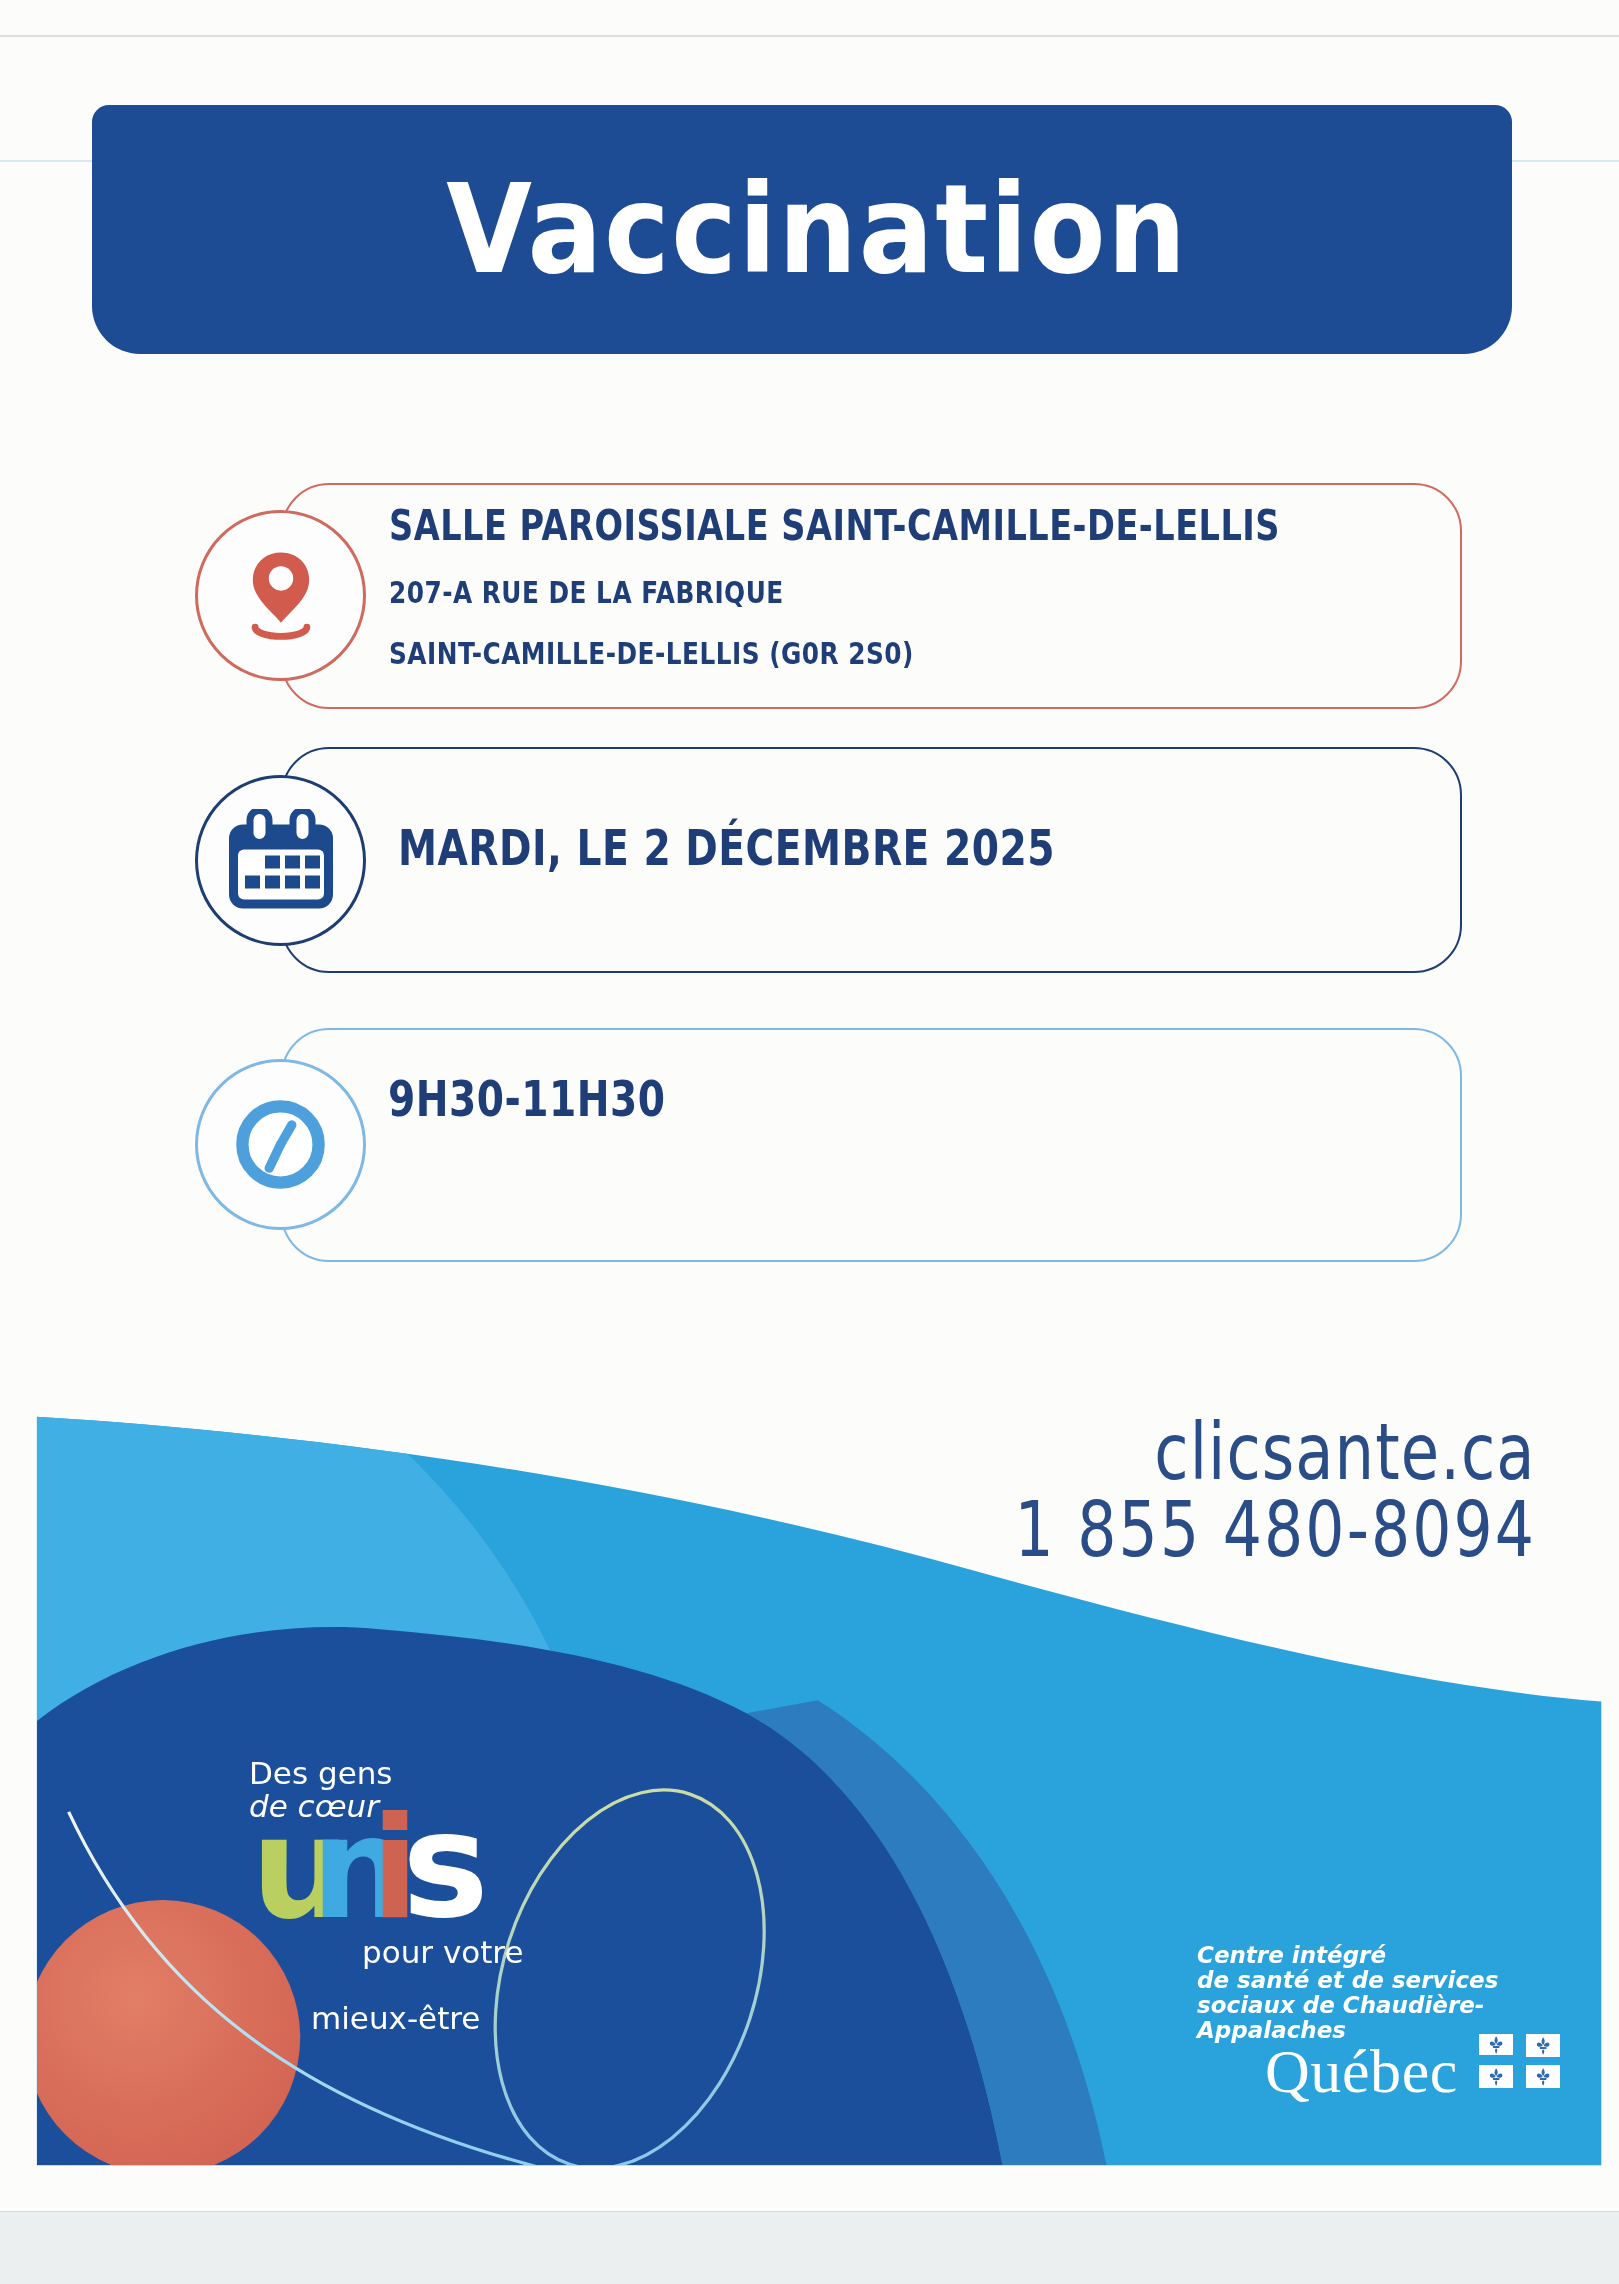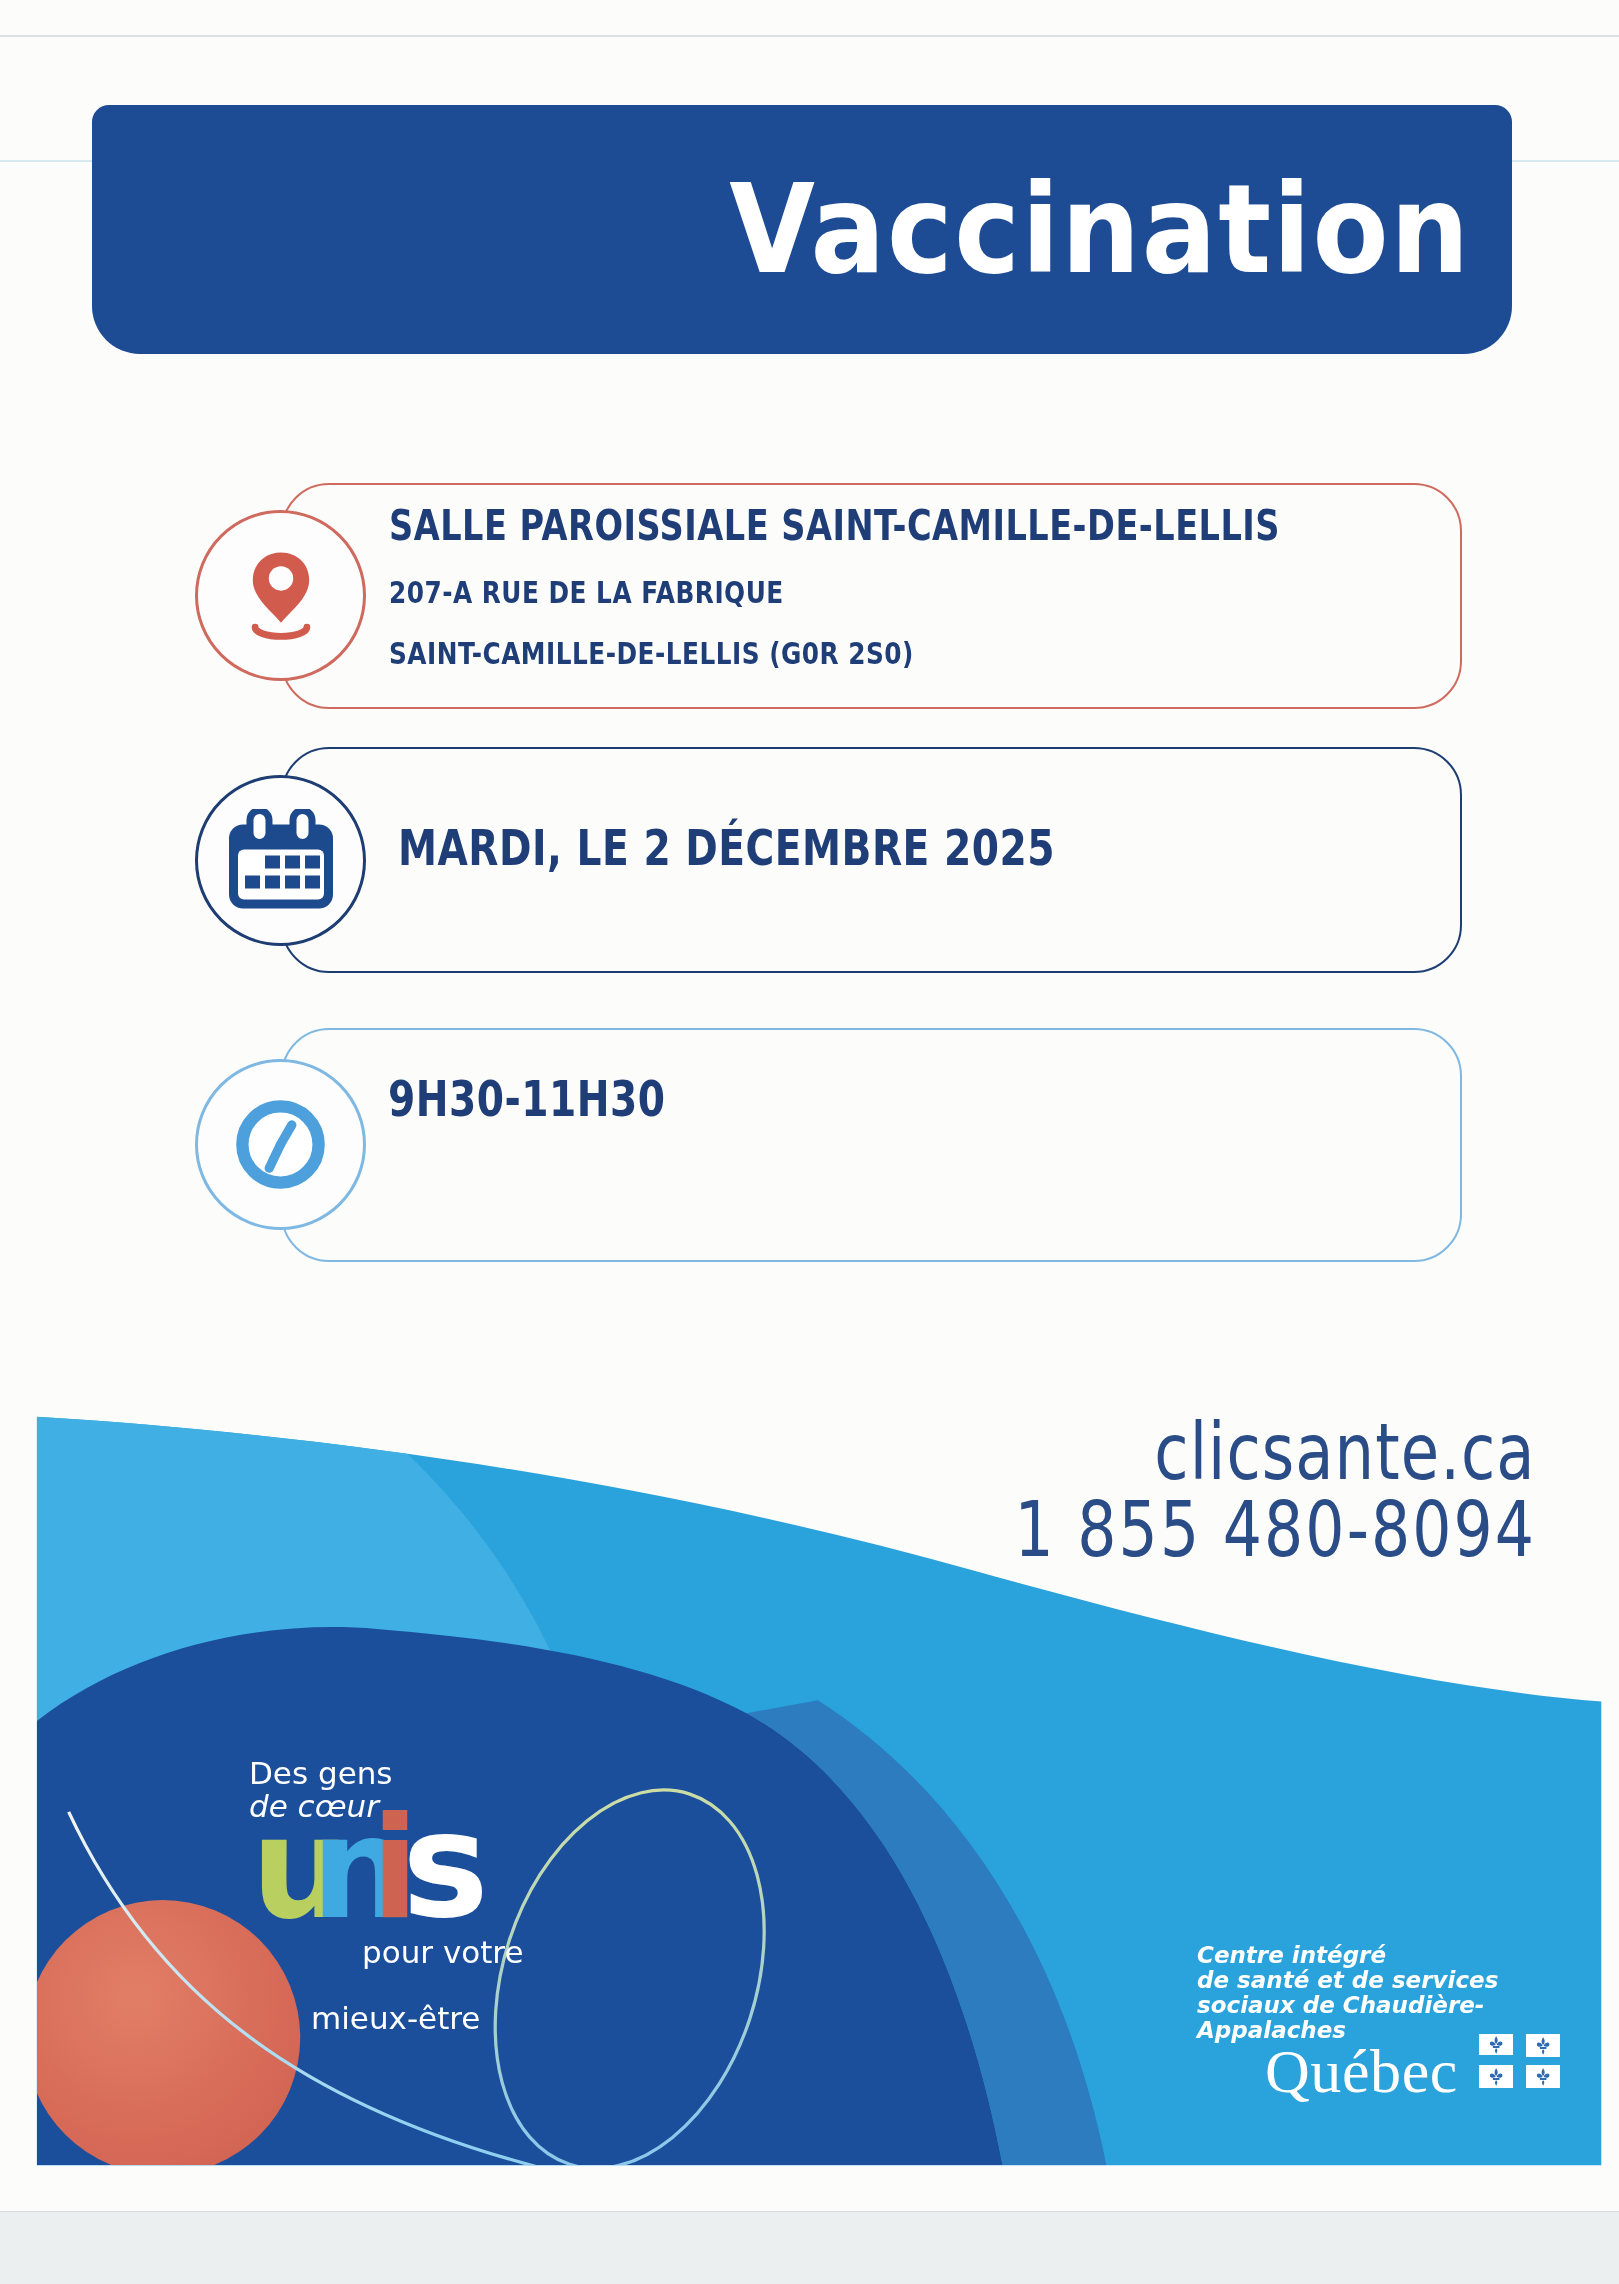--- a/index.html
+++ b/index.html
@@ -15,21 +15,21 @@
   .scan-line{position:absolute;left:0;width:100%;height:1.9px;}
   .scan-line-1{top:35px;background:rgba(187,196,201,.5);}
   .scan-line-2{top:160px;background:rgba(160,205,225,.4);}
   .scan-strip{position:absolute;left:0;top:2211px;width:100%;height:73px;background:#eceff0;border-top:0.6px solid #d5dadd;}
 
   
   .banner{
     position:absolute;left:92px;top:105px;width:1420px;height:249px;
     background:var(--banner-blue,#1d4b94);
     border-radius:17px 17px 48px 48px;
-    display:flex;align-items:center;justify-content:flex-end;
+    display:flex;align-items:center;justify-content:center;
     padding-left:30px;box-sizing:border-box;
   }
   .banner-title{
     color:#fff;font-size:123px;font-weight:bold;letter-spacing:1.9px;
     transform:scaleX(.9);transform-origin:50% 50%;white-space:nowrap;
   }
 
   
   .card{
     position:absolute;left:281px;width:1181px;box-sizing:border-box;

